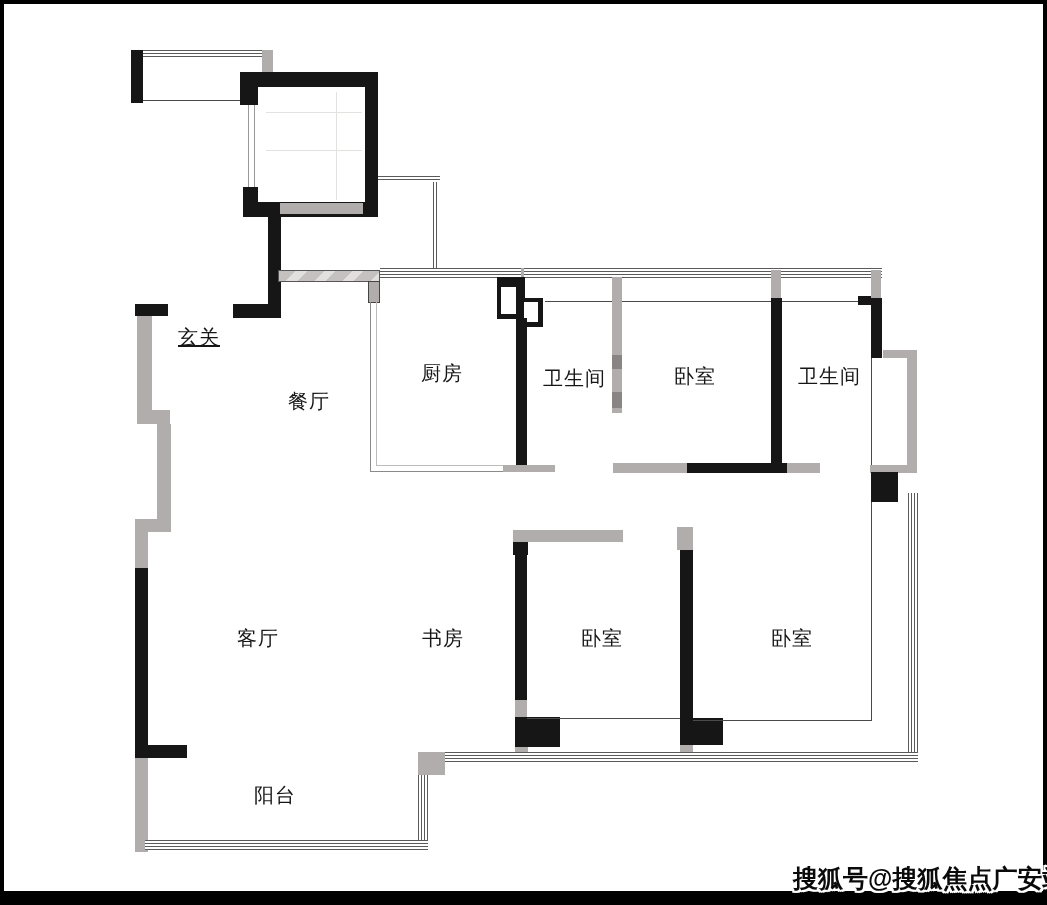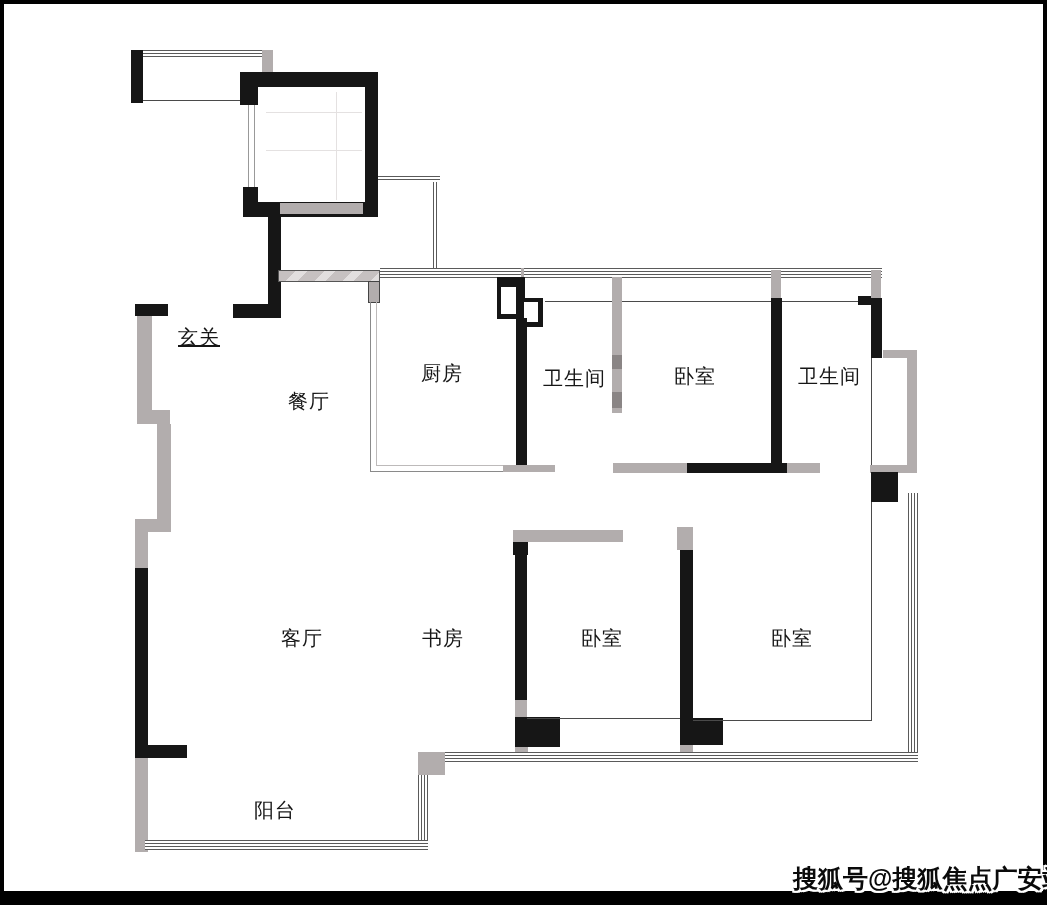--- a/index.html
+++ b/index.html
@@ -134,20 +134,20 @@
   <div class="wg" style="left:418px;top:752px;width:27px;height:23px;"></div>
   <div class="band-v" style="left:418px;top:775px;width:10px;height:75px;"></div>
   <div class="band-h" style="left:145px;top:840px;width:283px;height:10px;"></div>
 
   <div class="room-label" style="left:178px;top:327px;text-decoration:underline;">玄关</div>
   <div class="room-label" style="left:288px;top:391px;">餐厅</div>
   <div class="room-label" style="left:421px;top:363px;">厨房</div>
   <div class="room-label" style="left:543px;top:368px;">卫生间</div>
   <div class="room-label" style="left:674px;top:366px;">卧室</div>
   <div class="room-label" style="left:798px;top:366px;">卫生间</div>
-  <div class="room-label" style="left:237px;top:628px;margin-left:44px;">客厅</div>
+  <div class="room-label" style="left:237px;top:628px;">客厅</div>
   <div class="room-label" style="left:422px;top:628px;">书房</div>
   <div class="room-label" style="left:581px;top:628px;">卧室</div>
   <div class="room-label" style="left:771px;top:628px;">卧室</div>
-  <div class="room-label" style="left:254px;top:785px;margin-top:15px;">阳台</div>
+  <div class="room-label" style="left:254px;top:785px;">阳台</div>
 
   <div class="watermark">搜狐号@搜狐焦点广安站</div>
 </div>
 
 </body></html>

